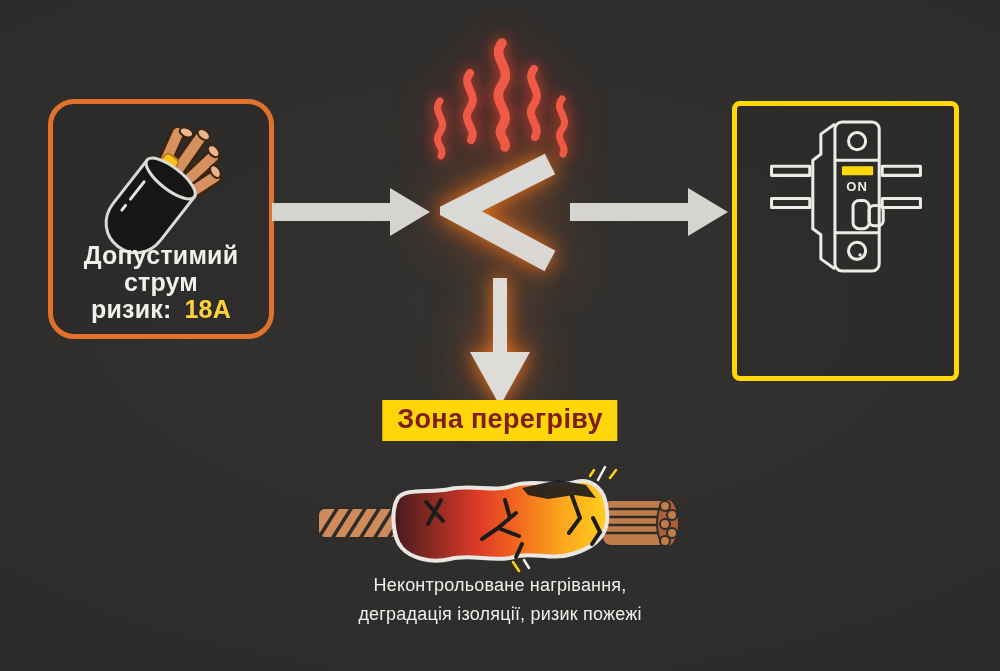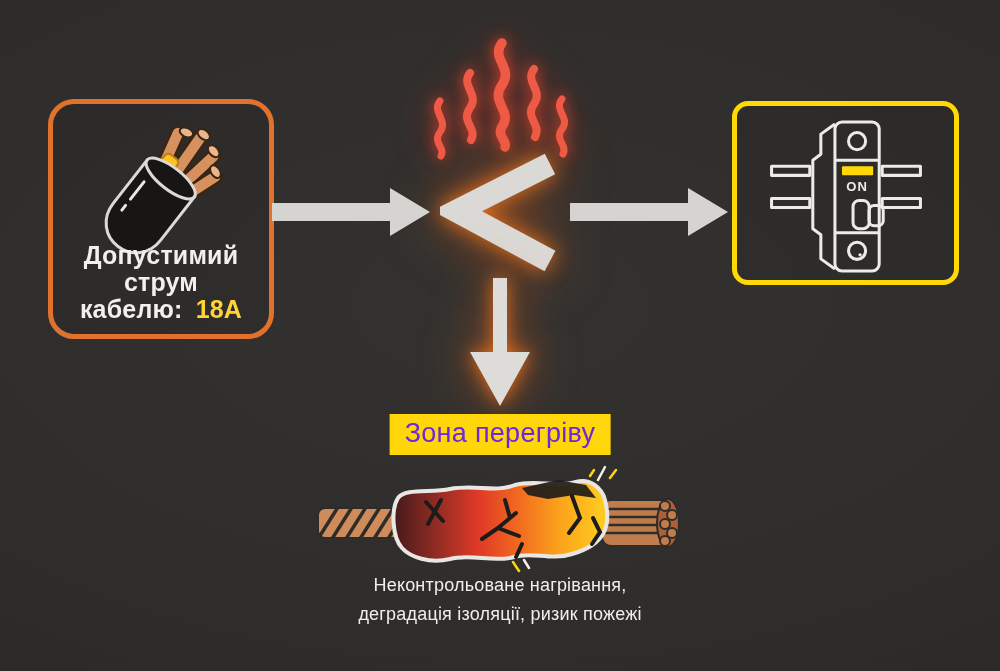--- a/index.html
+++ b/index.html
@@ -6,36 +6,36 @@
   .stage{
     position:relative;width:1000px;height:671px;overflow:hidden;
     background:radial-gradient(120% 95% at 50% 45%, #343230 0%, #2e2d2b 55%, #262523 100%);
     font-family:"Liberation Sans", sans-serif;
     -webkit-font-smoothing:antialiased;
   }
   .card{
     position:absolute;box-sizing:border-box;border-radius:26px;background:rgba(0,0,0,0.06);
   }
   .card-left{left:48px;top:99px;width:226px;height:240px;border:5px solid #e1722d;}
-  .card-right{left:732px;top:101px;width:227px;height:184px;border:5px solid #ffd808;border-radius:16px;}
+  .card-right{left:732px;top:101px;width:227px;height:280px;border:5px solid #ffd808;border-radius:8px;}
   .card-icon{position:absolute;top:8px;left:50%;transform:translateX(-50%);}
   .card-caption{
     position:absolute;left:0;right:0;bottom:11px;text-align:center;
     color:#f1f0ed;font-size:25px;line-height:27px;font-weight:700;letter-spacing:.2px;
   }
   .val{color:#ffd335;margin-left:13px;}
   .flames{position:absolute;left:420px;top:35px;filter:drop-shadow(0 0 7px rgba(240,70,45,.85)) drop-shadow(0 0 18px rgba(220,40,25,.45));}
   .chevron{position:absolute;left:440px;top:150px;filter:drop-shadow(0 0 10px rgba(235,115,30,.95)) drop-shadow(0 0 26px rgba(230,95,20,.55));}
   .arrow{position:absolute;}
   .arrow-1{left:272px;top:187px;}
   .arrow-2{left:570px;top:187px;}
   .arrow-down{left:468px;top:278px;filter:drop-shadow(0 0 9px rgba(235,115,30,.95)) drop-shadow(0 0 24px rgba(230,95,20,.55));}
   .zone-label{
-    position:absolute;top:414px;left:50%;transform:translateX(-50%);
-    background:#ffd60a;color:#6d28d9;font-size:27px;font-weight:400;
+    position:absolute;top:400px;left:50%;transform:translateX(-50%);
+    background:#ffd60a;color:#7f1d1d;font-size:27px;font-weight:700;
     padding:4px 15px 6px;letter-spacing:.3px;white-space:nowrap;
   }
   .burnt{position:absolute;left:310px;top:464px;}
   .desc{
     position:absolute;left:0;right:0;top:571px;text-align:center;
     color:#f0efec;font-size:18px;line-height:29px;font-weight:400;letter-spacing:.2px;
   }
 </style>
 </head>
 <body>
@@ -61,21 +61,21 @@
         <path d="M52,61 L52,116 C52,134 65,147 82,147 C99,147 112,134 112,116 L112,61 Z" fill="#171615" stroke="#dbdad7" stroke-width="3"></path>
         <ellipse cx="82" cy="61" rx="30" ry="11" fill="#171615" stroke="#dbdad7" stroke-width="3"></ellipse>
         <g stroke="#e8e7e5" stroke-width="3" stroke-linecap="round">
           <line x1="63" y1="80" x2="63" y2="102"></line>
           <line x1="63" y1="110" x2="63" y2="116"></line>
         </g>
       </g>
     </svg>
     <div class="card-caption">
       <div>Допустимий</div>
-      <div><span>струм кабелю:</span><span class="val">18А</span></div>
+      <div><span>струм ризик:</span><span class="val">18А</span></div>
     </div>
   </div>
 
   <div class="card card-right">
     <svg class="card-icon" width="152" height="166" viewBox="0 0 150 165">
       <g stroke="#ecebe8" stroke-width="3" fill="none" stroke-linejoin="round">
         <rect x="1" y="52" width="38" height="9"></rect>
         <rect x="1" y="84" width="38" height="9"></rect>
         <rect x="111" y="52" width="38" height="9"></rect>
         <rect x="111" y="84" width="38" height="9"></rect>

